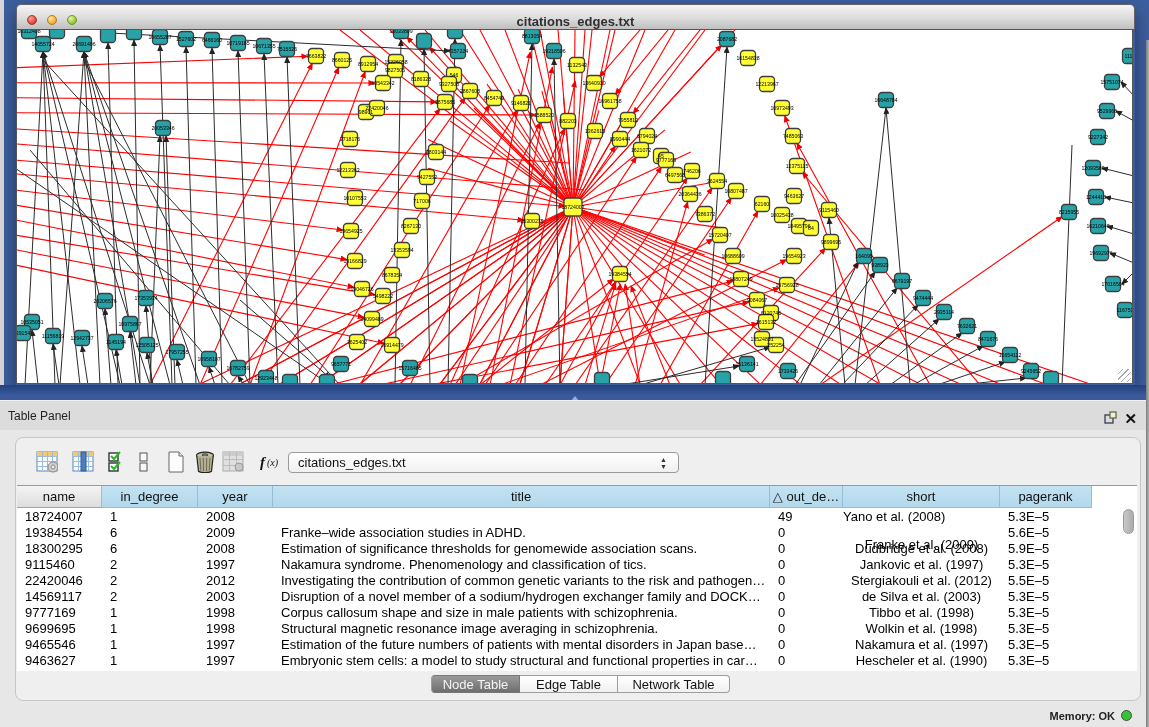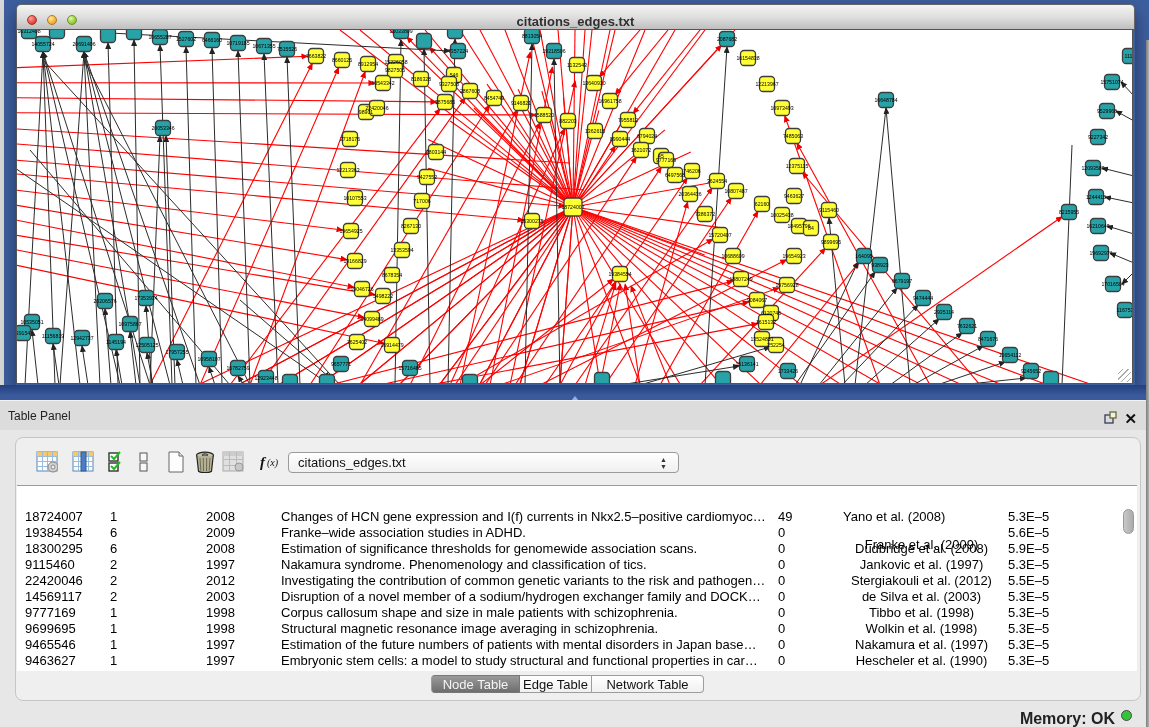--- a/index.html
+++ b/index.html
@@ -38,25 +38,25 @@
 .th { position:absolute; top:0; height:22px; background:linear-gradient(#c3e2f2,#b2d8ec);
   border-right:1px solid #93bed6; border-bottom:1px solid #93bed6; font-size:13px; color:#111;
   text-align:center; line-height:21px; }
 .th0 { background:linear-gradient(#f4f4f4,#dddddd); border-right:1px solid #b5b5b5; border-bottom:1px solid #a5a5a5; }
 .tr { position:absolute; left:0; height:16px; width:1080px; font-size:13px; color:#000; white-space:nowrap; }
 .td { position:absolute; top:0; height:16px; line-height:15px; overflow:hidden; }
 #vscroll { position:absolute; right:3px; top:23px; width:11px; height:162px; }
 #vthumb { position:absolute; left:0; top:0; width:11px; height:25px; background:linear-gradient(90deg,#c9c9c9,#ababab); border:1px solid #999; border-radius:6px; }
 #tabs { position:absolute; left:415px; top:237px; height:18px; font-size:13px; }
 .tab { float:left; height:18px; line-height:17px; text-align:center; box-sizing:border-box; background:linear-gradient(#ffffff,#f0f0f0); color:#111; border:1px solid #9d9d9d; border-left:none; }
-.tab.w1 { width:89px; } .tab.w2 { width:72px; } .tab.w3 { width:112px; }
+.tab.w1 { width:89px; } .tab.w2 { width:98px; } .tab.w3 { width:112px; }
 .tab.sel { background:linear-gradient(#9a9a9a,#6e6e6e); color:#f5f5f5; border-color:#777; }
 .tab.first { border-left:1px solid #9d9d9d; border-radius:4px 0 0 4px; }
 .tab.last { border-radius:0 4px 4px 0; }
-#memory { position:absolute; right:34px; top:310px; font-size:16px; font-weight:bold; color:#222; }
+#memory { position:absolute; right:34px; top:310px; font-size:11px; font-weight:bold; color:#222; }
 #memdot { position:absolute; left:1121px; top:310px; width:11px; height:11px; border-radius:50%; background:#35c435; border:1.5px solid #4a4a4a; }
 #edgebar { position:absolute; right:0; top:40px; width:3px; height:687px; background:linear-gradient(90deg,#7e7e7e,#b0b0b0); }
 #pfloat { position:absolute; right:32px; top:11px; width:13px; height:13px; }
 #pclose { position:absolute; right:12px; top:10px; font-size:15px; font-weight:bold; color:#111; }
 .ticon { position:absolute; top:13px; }
 </style></head><body>
 <div id="topband"></div>
 <div id="leftband"></div>
 <div id="win">
   <div id="titlebar">citations_edges.txt
@@ -597,25 +597,33 @@
         <line x1="7.5" y1="1" x2="7.5" y2="20" stroke="#bbb"></line>
         <line x1="14.5" y1="1" x2="14.5" y2="20" stroke="#bbb"></line>
         <circle cx="17" cy="16" r="4" fill="#c8c8c8" stroke="#999"></circle>
       </svg>
 <svg class="ticon" style="left:243px" width="26" height="22">
         <text x="1" y="16" font-family="Liberation Serif, serif" font-style="italic" font-weight="bold" font-size="15" fill="#111">f</text>
         <text x="8" y="15" font-family="Liberation Serif, serif" font-style="italic" font-size="10" fill="#111">(x)</text>
       </svg>
     <div id="combo">citations_edges.txt<span class="arr">▲<br>▼</span></div>
     <div id="tablebox">
+      <div id="thead">
+          <div class="th th0" style="left:0px;width:85px;">name</div>
+          <div class="th" style="left:85px;width:96px;">in_degree</div>
+          <div class="th" style="left:181px;width:75px;">year</div>
+          <div class="th" style="left:256px;width:497px;">title</div>
+          <div class="th" style="left:753px;width:73px;">△ out_de…</div>
+          <div class="th" style="left:826px;width:157px;">short</div>
+          <div class="th" style="left:983px;width:92px;">pagerank</div>
+        </div>
       <div class="tr" style="top:23px;">
           <div class="td" style="left:8px;width:77px;">18724007</div>
           <div class="td" style="left:93px;width:88px;">1</div>
           <div class="td" style="left:189px;width:67px;">2008</div>
-          <div class="td" style="left:264px;width:489px;">Changes of HCN gene expression and I(f) currents in Nkx2.5–positive cardiomyoc…</div>
           <div class="td" style="left:761px;width:65px;">49</div>
           <div class="td" style="left:826px;width:157px;text-align:left;">Yano et al. (2008)</div>
           <div class="td" style="left:991px;width:84px;">5.3E–5</div>
         </div>
 <div class="tr" style="top:39px;">
           <div class="td" style="left:8px;width:77px;">19384554</div>
           <div class="td" style="left:93px;width:88px;">6</div>
           <div class="td" style="left:189px;width:67px;">2009</div>
           <div class="td" style="left:264px;width:489px;">Franke–wide association studies in ADHD.</div>
           <div class="td" style="left:761px;width:65px;">0</div>

